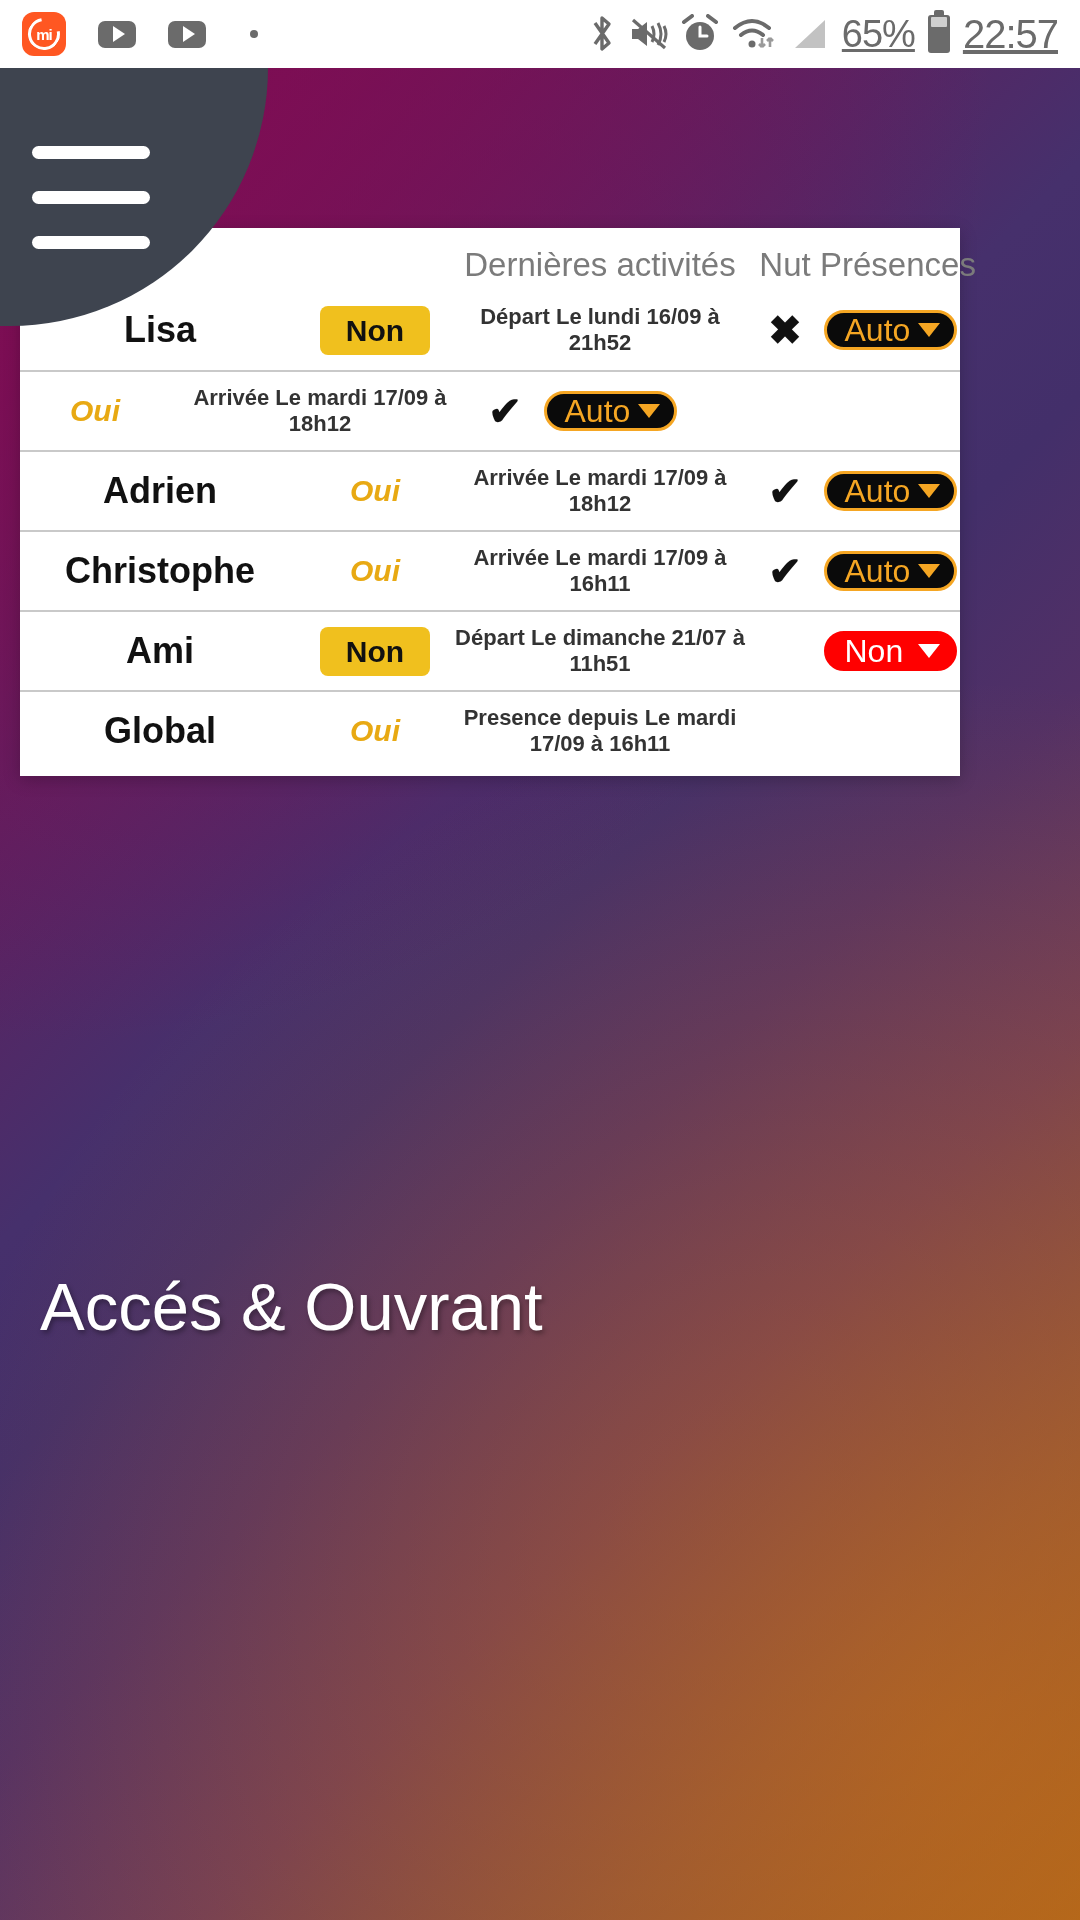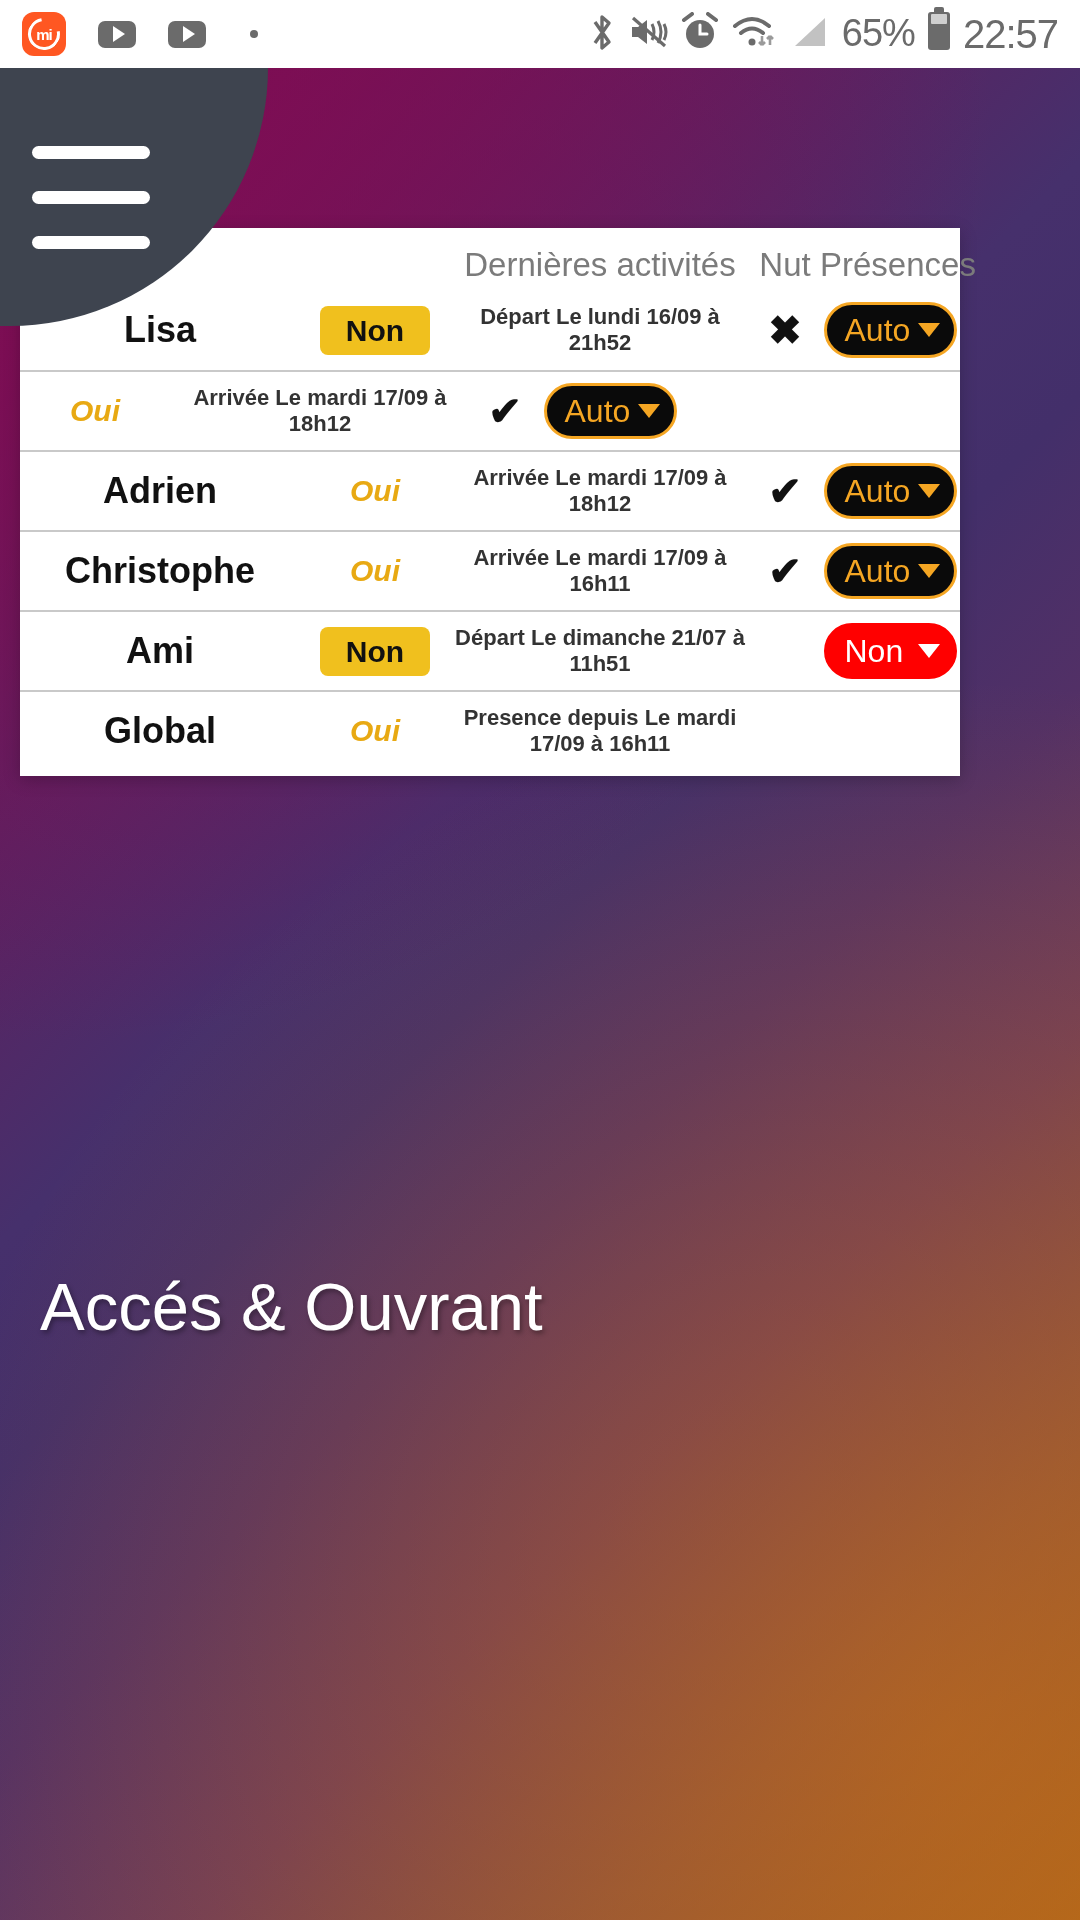--- a/index.html
+++ b/index.html
@@ -43,22 +43,23 @@
   }
   .yt-icon .tri{
     width:0; height:0;
     border-left:12px solid #fff;
     border-top:8px solid transparent;
     border-bottom:8px solid transparent;
     margin-left:3px;
   }
   .sb-dot{ width:8px; height:8px; border-radius:50%; background:#6b6b6b; margin-left:12px;}
   .sb-right{
-    margin-left:auto; display:flex; gap:13px;
+    margin-left:auto; display:flex; align-items:center; gap:13px;
     color:#6b6b6b;
+    text-decoration:underline;
   }
   .sb-right svg{ display:block; }
   .sb-batt-txt{
     font-size:38px; font-weight:normal; color:#6b6b6b;
     font-family:"Liberation Sans", sans-serif; letter-spacing:-1px;
   }
   .sb-clock{
     font-size:40px; color:#6b6b6b; letter-spacing:-1px;
     font-family:"Liberation Sans", sans-serif;
   }
@@ -176,21 +177,21 @@
     font-size:22px; font-weight:bold; color:#333;
     text-align:center; width:100%; line-height:1.18;
   }
   .nut-mark{
     font-size:40px; font-weight:bold; color:#111;
     text-align:center; width:100%; line-height:1;
   }
 
   .dropdown{
     display:flex; align-items:center; justify-content:space-between;
-    width:133px; height:56px;
+    width:133px; height:40px;
     border-radius:28px;
     padding:0 14px 0 18px;
     cursor:pointer;
     white-space:nowrap;
   }
   .dropdown.auto{
     background:#0a0a0a;
     border:3px solid #F5A623;
   }
   .dropdown.auto .dd-label{ color:#F5A623; font-size:32px; }

